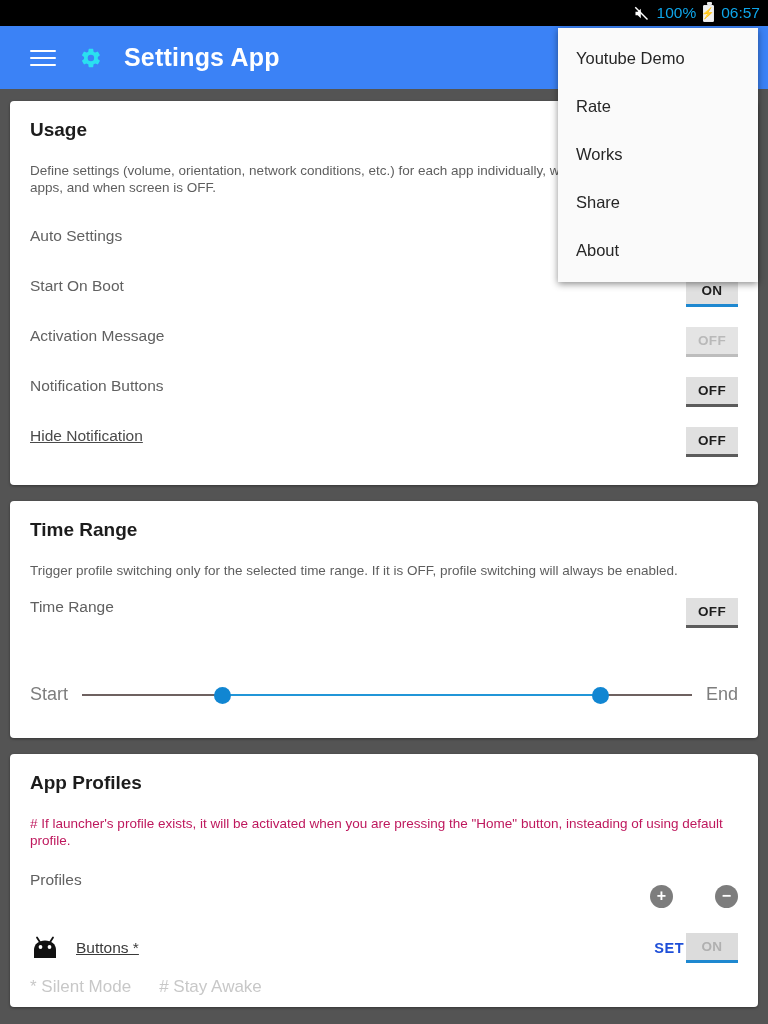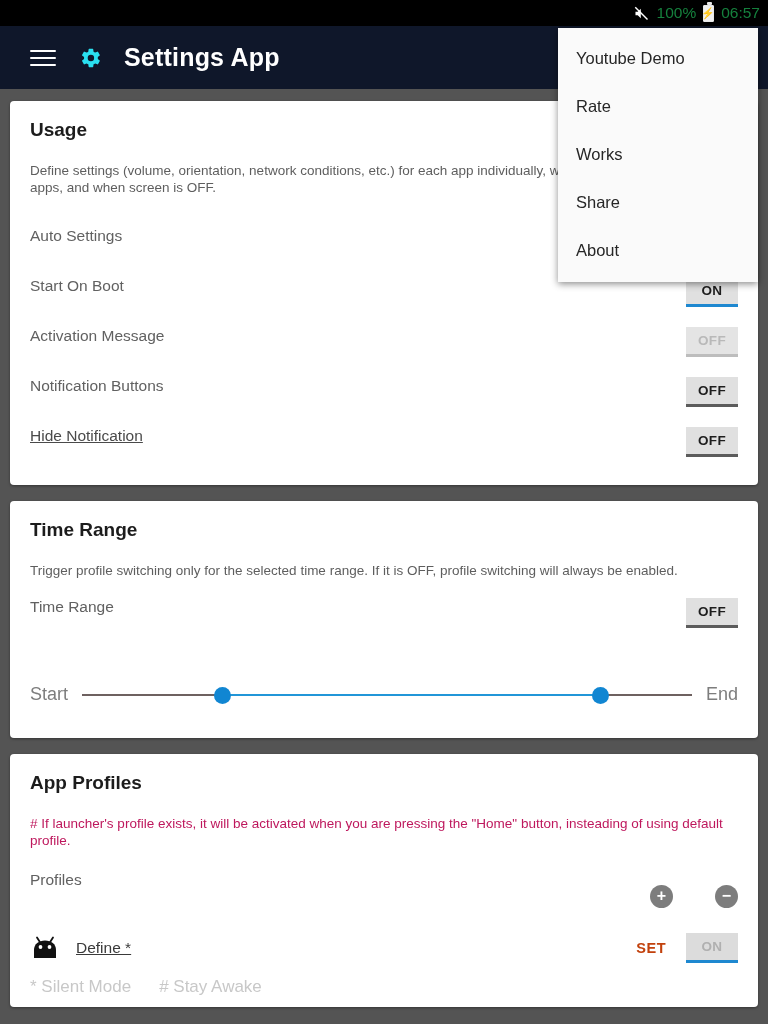--- a/index.html
+++ b/index.html
@@ -16,42 +16,42 @@
     position: absolute; top: 0; left: 0;
     width: 768px; height: 26px;
     background: #000;
     display: flex; align-items: center; justify-content: flex-end;
     padding-right: 8px;
     color: #fff;
     font-size: 15px;
   }
   .sb-items { display: flex; align-items: center; gap: 7px; }
   .sb-icon { display: inline-flex; align-items: center; }
-  .sb-text { font-size: 15.5px; letter-spacing: 0px; color: #15803d; }
+  .sb-text { font-size: 15.5px; letter-spacing: 0px; color: #0ea5e9; }
   .batt {
     position: relative; width: 11px; height: 17px;
     border: 1.5px solid #e8e8e8; border-radius: 1px;
     background: #f0f0f0;
     display: inline-block;
   }
   .batt::before {
     content: ""; position: absolute; top: -3.5px; left: 2.5px;
     width: 5px; height: 2.5px; background: #e8e8e8; border-radius: 1px;
   }
   .batt-bolt {
     position: absolute; inset: 0;
     display: flex; align-items: center; justify-content: center;
     color: #d32b2b; font-size: 11px; line-height: 1; font-weight: bold;
   }
 
   
   .appbar {
     position: absolute; top: 26px; left: 0;
     width: 768px; height: 63px;
-    background: #0f172a;
+    background: #3b82f6;
     display: flex; align-items: center;
     padding-left: 30px;
     gap: 0px;
     z-index: 5;
   }
   .hamburger {
     width: 26px; height: 22px;
     display: flex; flex-direction: column; justify-content: center; gap: 5px;
     cursor: pointer;
   }
@@ -163,22 +163,22 @@
     display: flex; align-items: center; height: 54px; gap: 0;
   }
   .droid { width: 30px; height: 24px; flex: 0 0 auto; }
   .profile-name {
     margin-left: 16px;
     font-size: 15.5px; color: #3a3a3a; text-decoration: underline;
     cursor: pointer;
   }
   .profile-spacer { flex: 1; }
   .set-btn {
-    font-size: 14.5px; font-weight: bold; color: #c2410c;
-    letter-spacing: 0.5px; margin-right: 20px; cursor: pointer;
+    font-size: 14.5px; font-weight: bold; color: #1d4ed8;
+    letter-spacing: 0.5px; margin-right: 2px; cursor: pointer;
     background: none; border: none; font-family: "Liberation Sans", sans-serif;
   }
   .flags-line {
     font-size: 17px; color: #c8c8c8; margin-top: 2px;
     display: flex; gap: 28px;
   }
 </style>
 </head>
 <body>
 
@@ -281,21 +281,21 @@
       <div class="profile-row">
         <span class="droid">
           <svg width="30" height="24" viewBox="0 0 30 24">
             <line x1="7" y1="1.5" x2="10.5" y2="7" stroke="#111" stroke-width="1.8" stroke-linecap="round"></line>
             <line x1="23" y1="1.5" x2="19.5" y2="7" stroke="#111" stroke-width="1.8" stroke-linecap="round"></line>
             <path d="M4 14c0-6.1 4.9-9.5 11-9.5S26 7.9 26 14v8H4v-8z" fill="#111"></path>
             <circle cx="10.5" cy="11" r="1.9" fill="#fff"></circle>
             <circle cx="19.5" cy="11" r="1.9" fill="#fff"></circle>
           </svg>
         </span>
-        <span class="profile-name">Define *</span>
+        <span class="profile-name">Buttons *</span>
         <span class="profile-spacer"></span>
         <button class="set-btn">SET</button>
         <button class="tgl disabled-on">ON</button>
       </div>
 
       <div class="flags-line">
         <span>* Silent Mode</span>
         <span># Stay Awake</span>
       </div>
     </div>

